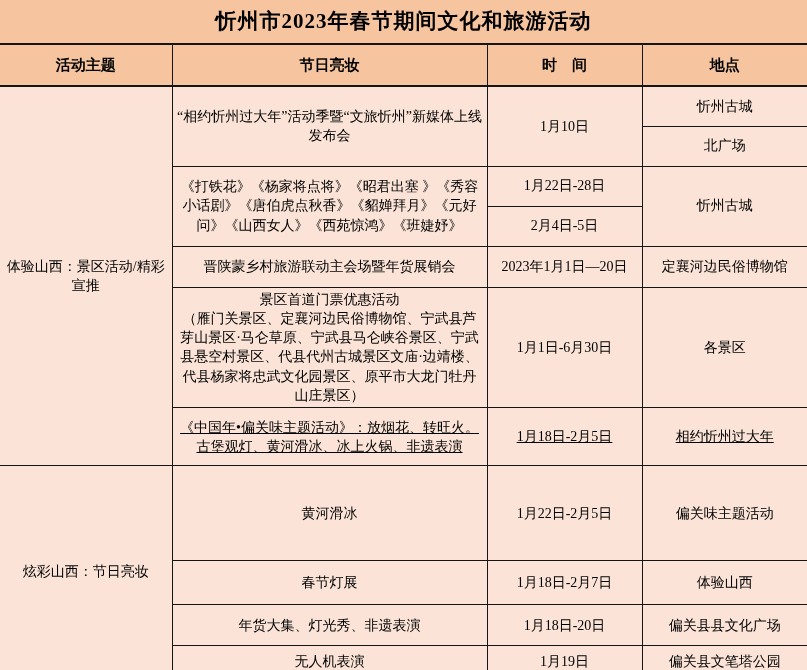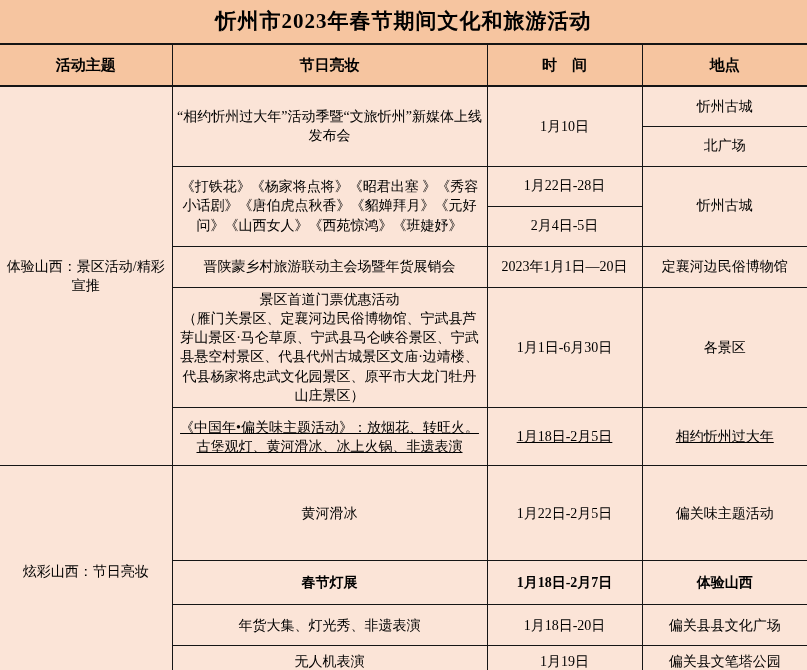--- a/index.html
+++ b/index.html
@@ -51,21 +51,21 @@
   tr.rt   {height:44px;}
   tr.rh   {height:42px;margin-left:27px;}
   tr.r1a  {height:40px;}
   tr.r1b  {height:40px;}
   tr.r2a  {height:40px;}
   tr.r2b  {height:40px;}
   tr.r3   {height:41px;}
   tr.r4   {height:113px;padding-left:32px;}
   tr.r5   {height:58px;text-decoration:underline;}
   tr.r6   {height:95px;}
-  tr.r7   {height:44px;font-weight:bold;}
+  tr.r7   {height:44px;}
   tr.r8   {height:41px;}
   tr.r9   {height:33px;}
 </style>
 </head>
 <body>
 
 <table>
   <colgroup>
     <col style="width:172px">
     <col style="width:315px">

